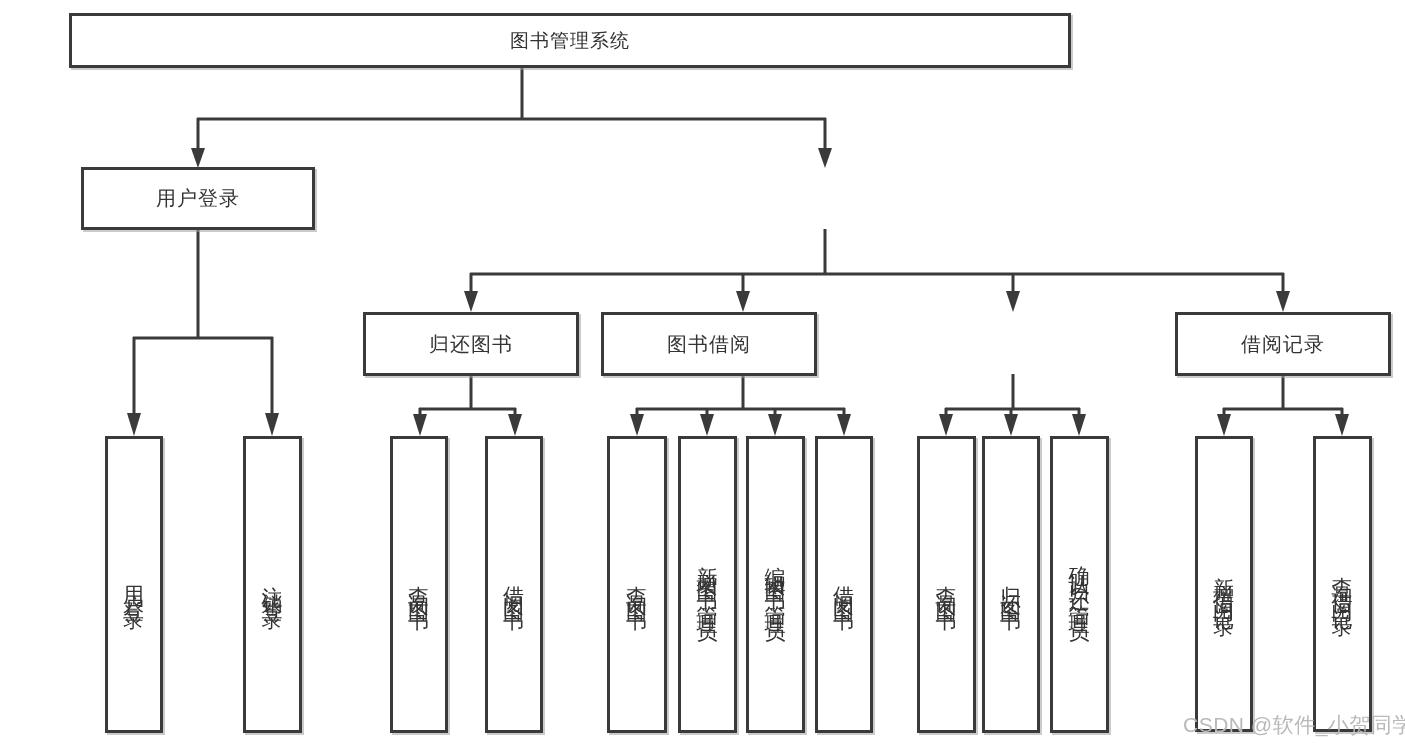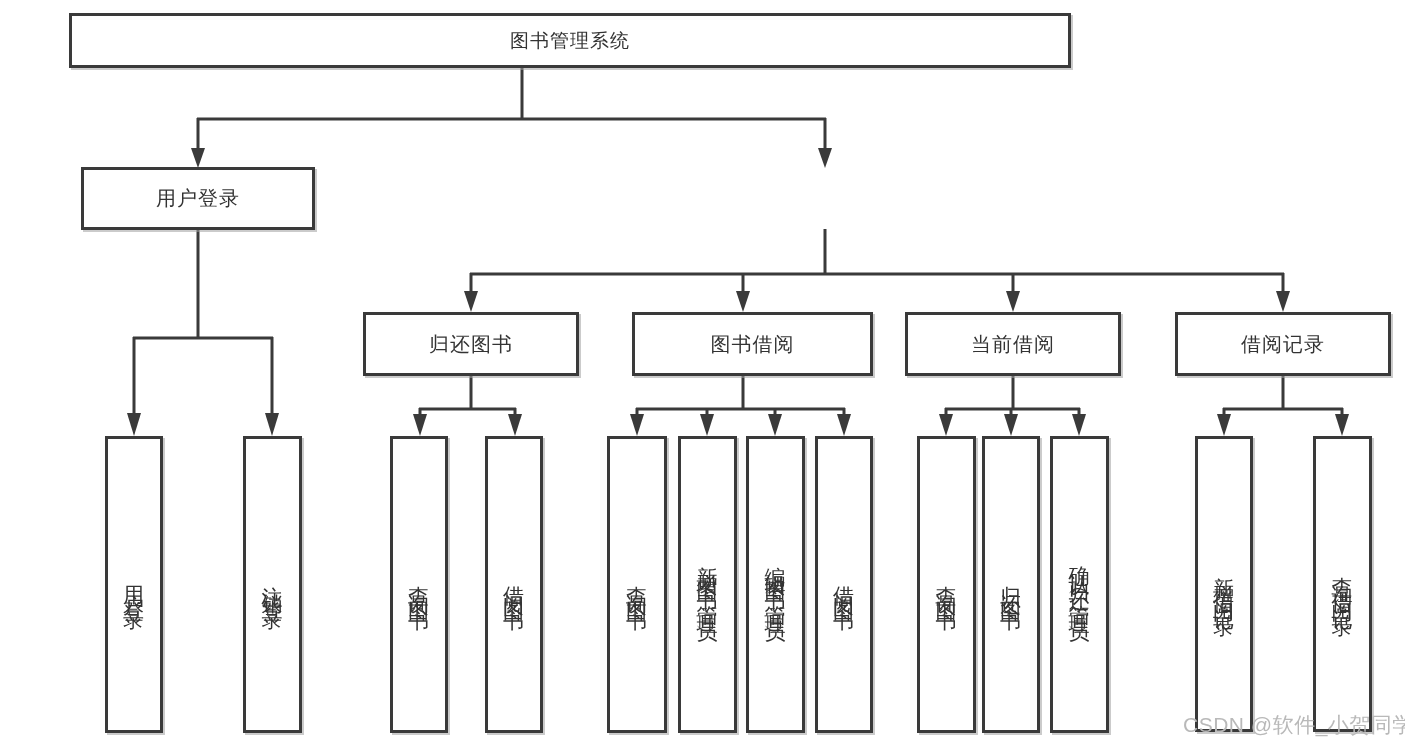--- a/index.html
+++ b/index.html
@@ -107,22 +107,21 @@
       <polygon points="1217,414 1231,414 1224,436"></polygon>
       <polygon points="1335,414 1349,414 1342,436"></polygon>
     </g>
   </svg>
 
   <div class="node h-node root-node" style="left:21px; top:13px; width:1002px; height:55px;margin-left:48px;">图书管理系统</div>
 
   <div class="node h-node" style="left:81px; top:167px; width:234px; height:63px;">用户登录</div>
 
   <div class="node h-node" style="left:363px; top:312px; width:216px; height:64px;">归还图书</div>
-  <div class="node h-node" style="left:632px; top:312px; width:241px; height:64px;">图书借阅</div>
-  <div class="node h-node" style="left:905px; top:312px; width:216px; height:64px;">当前借阅</div>
+  <div class="node h-node" style="left:601px; top:312px; width:216px; height:64px;">图书借阅</div>
   <div class="node h-node" style="left:1175px; top:312px; width:216px; height:64px;">借阅记录</div>
 
   <div class="node v-node" style="left:105px; top:436px; width:58px; height:297px;">用户登录</div>
   <div class="node v-node" style="left:243px; top:436px; width:59px; height:297px;">注销登录</div>
 
   <div class="node v-node" style="left:390px; top:436px; width:58px; height:297px;">查询图书</div>
   <div class="node v-node" style="left:485px; top:436px; width:58px; height:297px;">借阅图书</div>
 
   <div class="node v-node" style="left:607px; top:436px; width:60px; height:297px;">查询图书</div>
   <div class="node v-node" style="left:678px; top:436px; width:59px; height:297px;">新增图书（管理员）</div>

